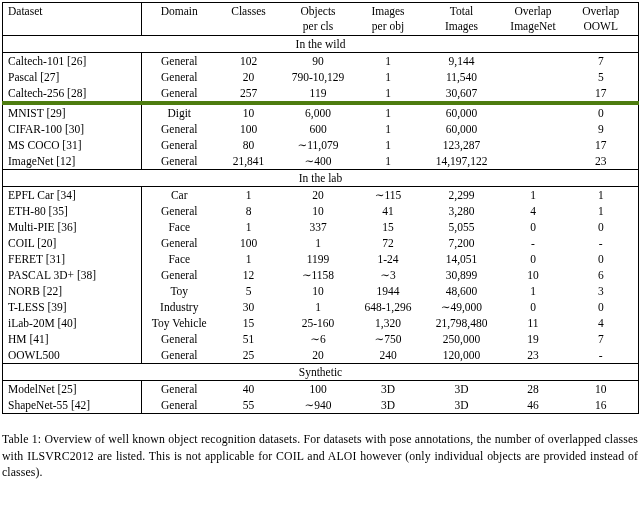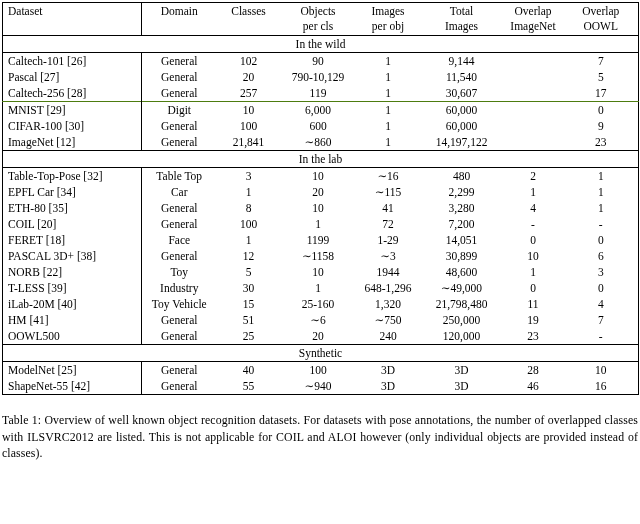--- a/index.html
+++ b/index.html
@@ -32,21 +32,21 @@
   th.col-dataset, td.col-dataset {
     text-align: left;
     border-right: 1px solid #000;
     padding-left: 5px;
   }
   tr.section-band td {
     border-top: 1px solid #000;
     border-bottom: 1px solid #000;
     text-align: center;
   }
-  tr.group-start td { border-top: 1px solid #4d7c0f; }
+  tr.group-start td { border-top: 4px solid #4d7c0f; }
 
   p.caption {
     width: 636px;
     margin-top: 17px;
     font-size: 11.8px;
     line-height: 16.5px;
     text-align: justify;
     letter-spacing: 0.1px;
   }
 </style>
@@ -147,78 +147,88 @@
           <td class="col-dataset">CIFAR-100 [30]</td>
           <td>General</td>
           <td>100</td>
           <td>600</td>
           <td>1</td>
           <td>60,000</td>
           <td></td>
           <td>9</td>
         </tr>
         <tr>
+          <td class="col-dataset">MS COCO [31]</td>
+          <td>General</td>
+          <td>80</td>
+          <td>∼11,079</td>
+          <td>1</td>
+          <td>123,287</td>
+          <td></td>
+          <td>17</td>
+        </tr>
+        <tr>
           <td class="col-dataset">ImageNet [12]</td>
           <td>General</td>
           <td>21,841</td>
-          <td>∼860</td>
+          <td>∼400</td>
           <td>1</td>
           <td>14,197,122</td>
           <td></td>
           <td>23</td>
         </tr>
         <tr class="section-band">
           <td colspan="8">In the lab</td>
-        </tr>
-        <tr>
-          <td class="col-dataset">Table-Top-Pose [32]</td>
-          <td>Table Top</td>
-          <td>3</td>
-          <td>10</td>
-          <td>∼16</td>
-          <td>480</td>
-          <td>2</td>
-          <td>1</td>
         </tr>
         <tr>
           <td class="col-dataset">EPFL Car [34]</td>
           <td>Car</td>
           <td>1</td>
           <td>20</td>
           <td>∼115</td>
           <td>2,299</td>
           <td>1</td>
           <td>1</td>
         </tr>
         <tr>
           <td class="col-dataset">ETH-80 [35]</td>
           <td>General</td>
           <td>8</td>
           <td>10</td>
           <td>41</td>
           <td>3,280</td>
           <td>4</td>
           <td>1</td>
+        </tr>
+        <tr>
+          <td class="col-dataset">Multi-PIE [36]</td>
+          <td>Face</td>
+          <td>1</td>
+          <td>337</td>
+          <td>15</td>
+          <td>5,055</td>
+          <td>0</td>
+          <td>0</td>
         </tr>
         <tr>
           <td class="col-dataset">COIL [20]</td>
           <td>General</td>
           <td>100</td>
           <td>1</td>
           <td>72</td>
           <td>7,200</td>
           <td>-</td>
           <td>-</td>
         </tr>
         <tr>
-          <td class="col-dataset">FERET [18]</td>
+          <td class="col-dataset">FERET [31]</td>
           <td>Face</td>
           <td>1</td>
           <td>1199</td>
-          <td>1-29</td>
+          <td>1-24</td>
           <td>14,051</td>
           <td>0</td>
           <td>0</td>
         </tr>
         <tr>
           <td class="col-dataset">PASCAL 3D+ [38]</td>
           <td>General</td>
           <td>12</td>
           <td>∼1158</td>
           <td>∼3</td>

